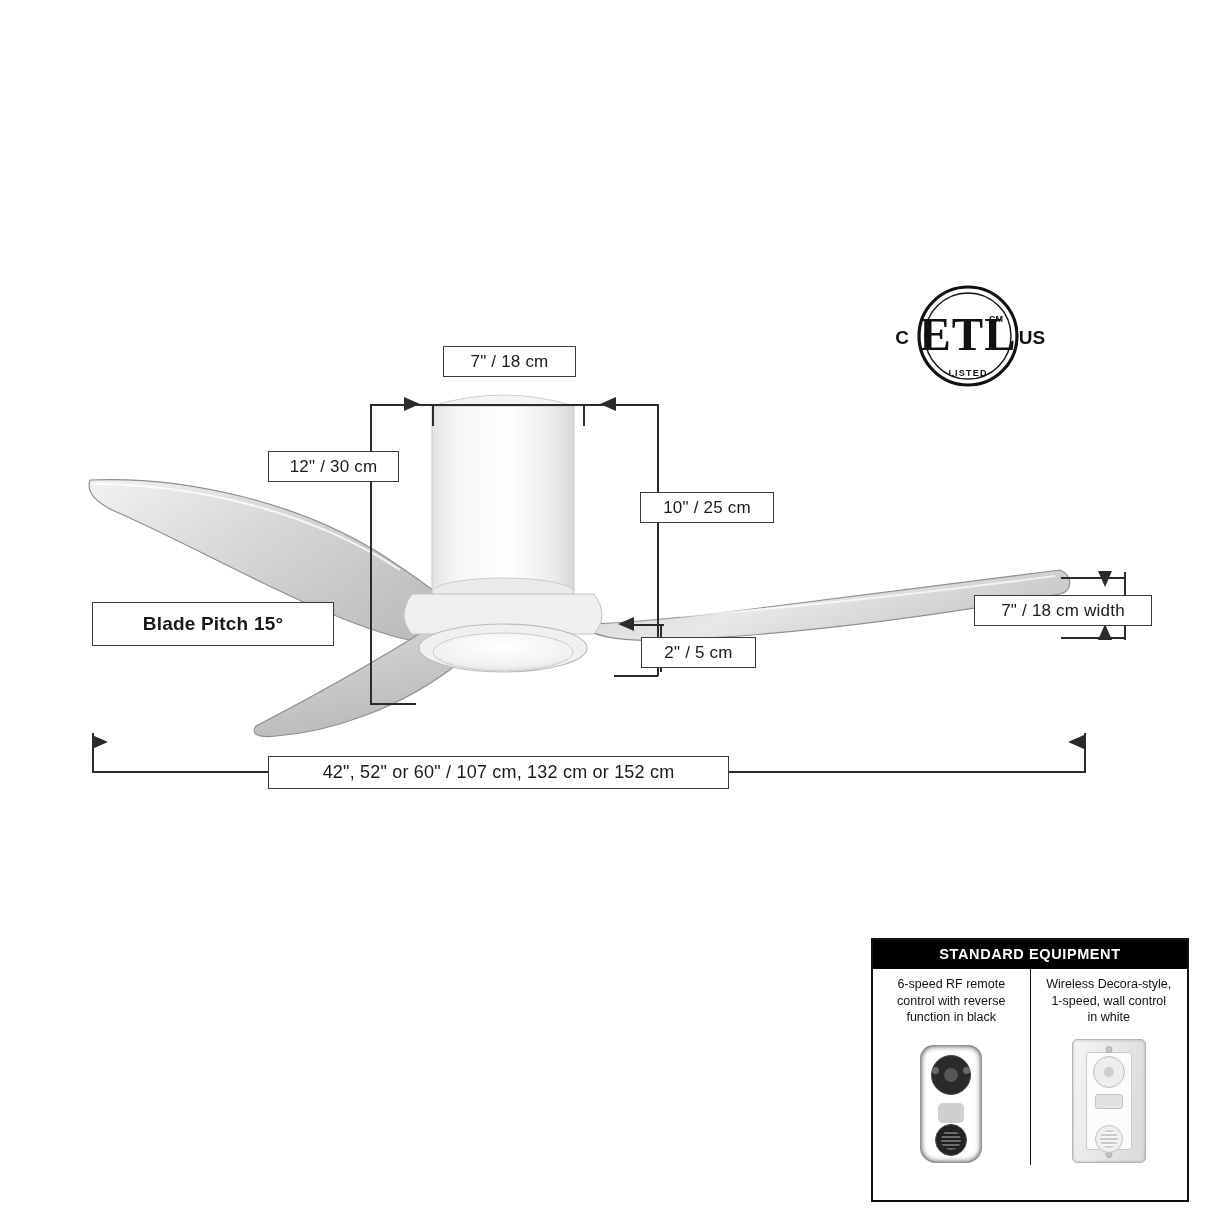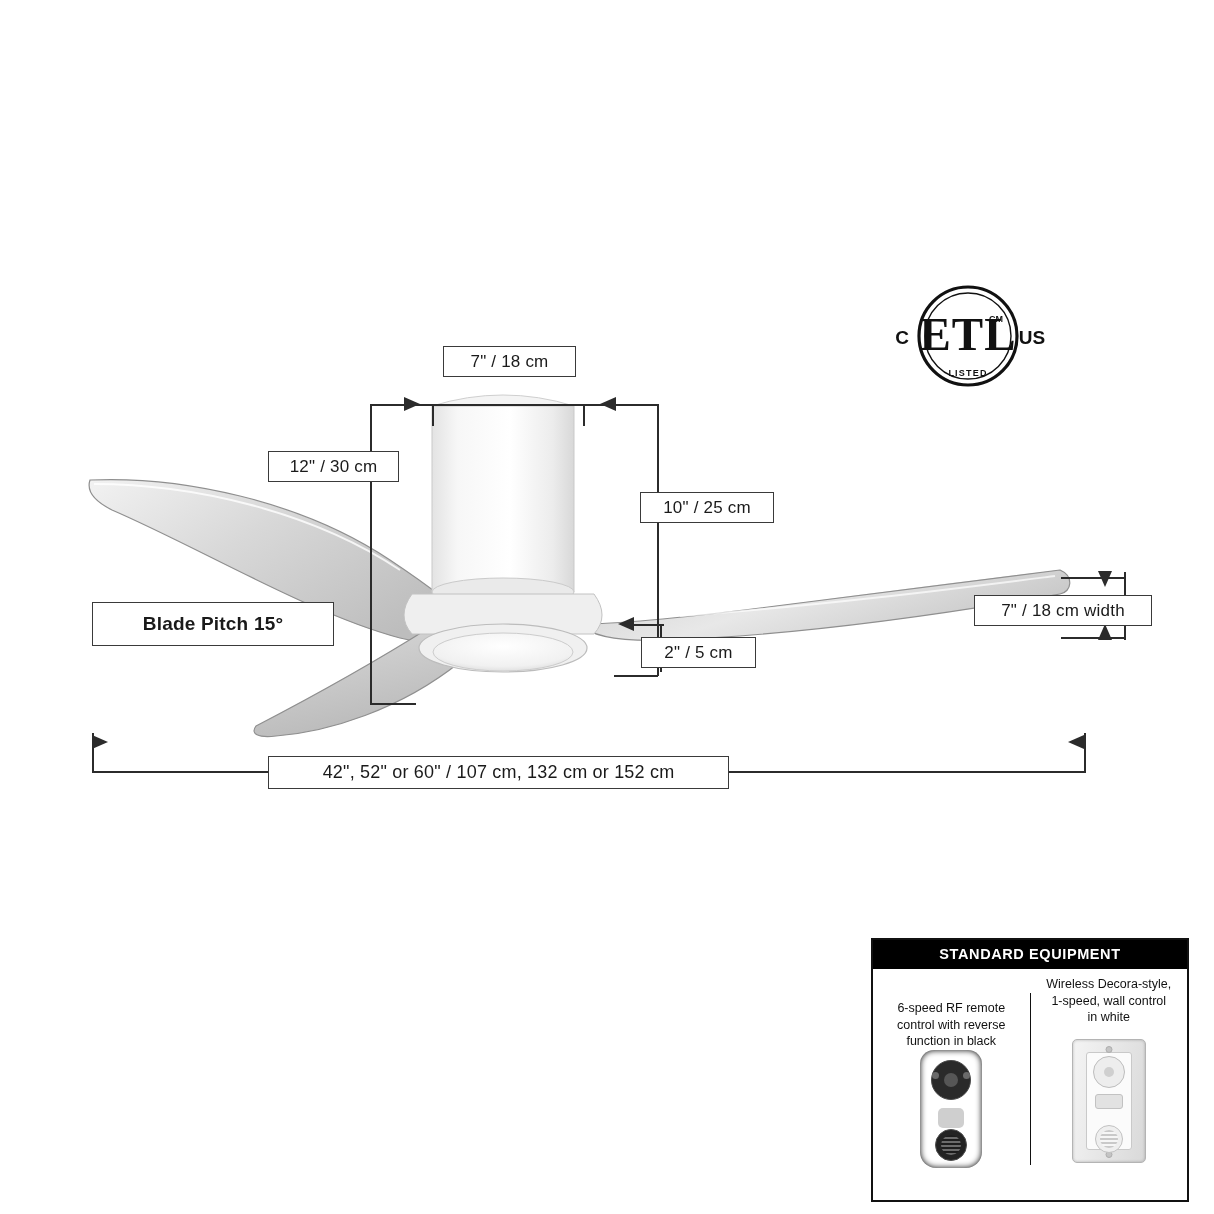--- a/index.html
+++ b/index.html
@@ -34,21 +34,21 @@
   .etl{position:absolute;left:888px;top:282px;width:160px;height:108px;}
 
   
   .se-panel{position:absolute;left:871px;top:938px;width:318px;height:264px;
     border:2px solid #111;box-sizing:border-box;background:#fff;}
   .se-head{background:#000;color:#fff;font-size:14.5px;font-weight:bold;
     letter-spacing:.6px;text-align:center;padding:6px 14px 7px;}
   .se-sub{text-align:center;font-size:16px;padding:6px 0 7px;border-bottom:1.5px solid #111;}
   .se-cols{display:flex;height:196px;}
   .se-col{flex:1;box-sizing:border-box;padding:7px 6px 0;display:flex;flex-direction:column;align-items:center;}
-  .se-col.left{border-right:1.5px solid #111;margin-top:24px;}
+  .se-col.left{border-right:1.5px solid #111;}
   .se-cap{font-size:12.5px;line-height:1.32;text-align:center;color:#111;}
   .se-art{flex:1;display:flex;align-items:flex-end;justify-content:center;padding-bottom:2px;}
 
   
   .remote{width:62px;height:118px;border-radius:14px 14px 16px 16px;
     background:linear-gradient(110deg,#ララ 0%,#1b1b1b 0%,#3a3a3a 40%,#141414 100%);
     position:relative;box-shadow:inset 0 0 6px #000;}
   .remote .top{position:absolute;left:50%;top:10px;transform:translateX(-50%);
     width:38px;height:38px;border-radius:50%;background:#2a2a2a;border:1px solid #4a4a4a;}
   .remote .top:before{content:"";position:absolute;left:50%;top:50%;transform:translate(-50%,-50%);

